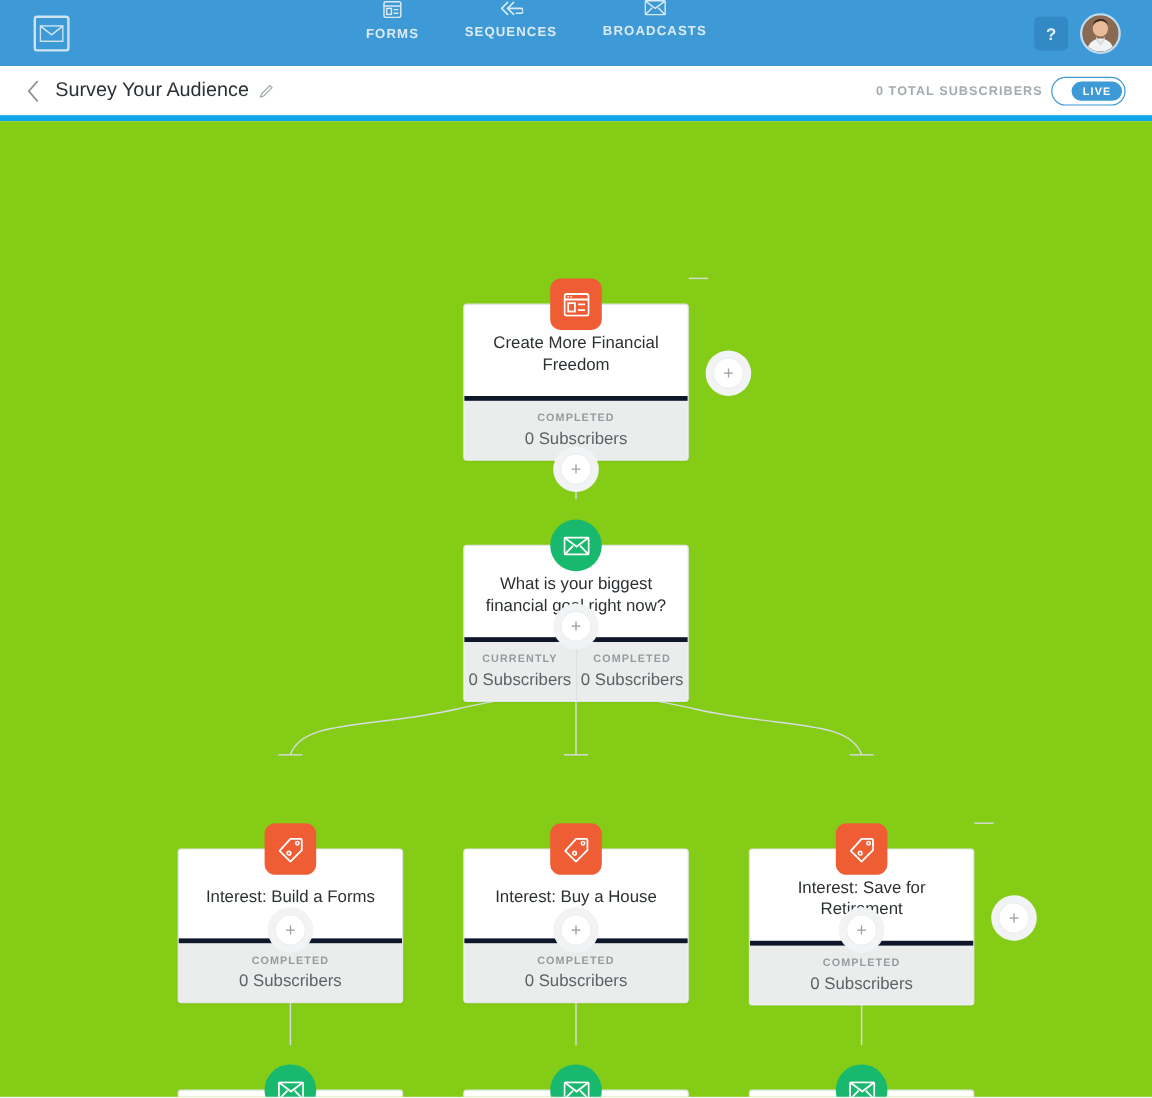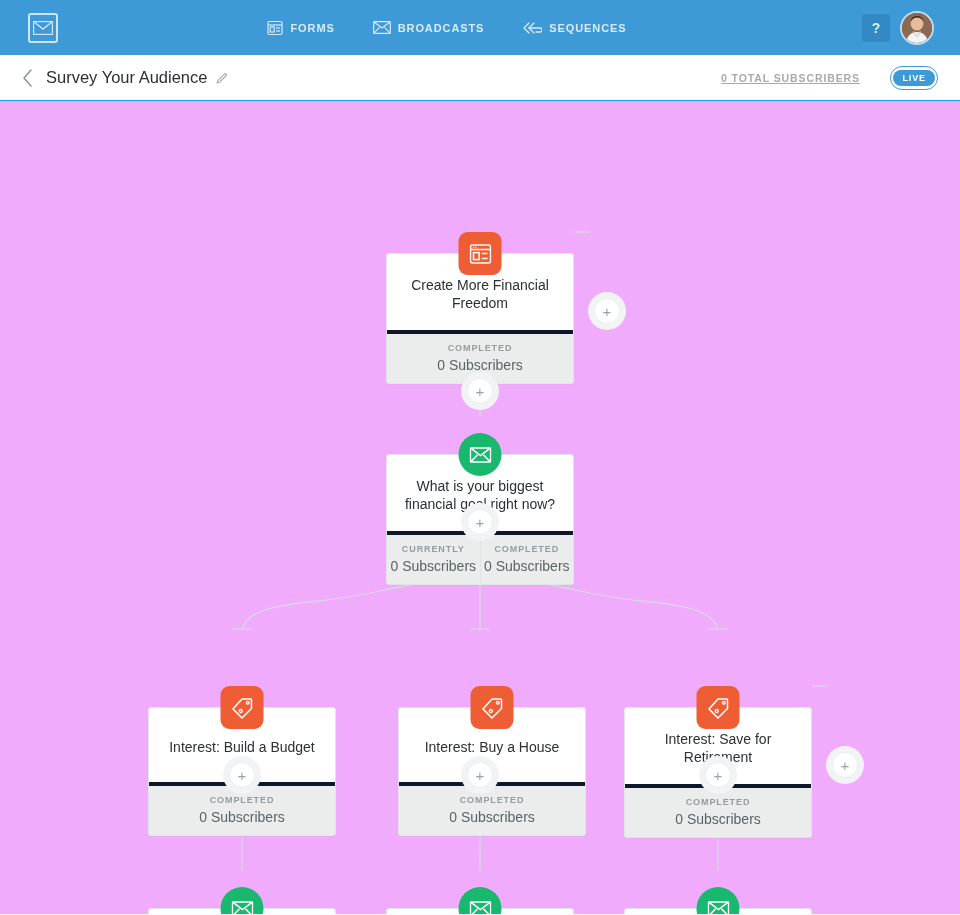--- a/index.html
+++ b/index.html
@@ -44,20 +44,21 @@
     align-items: center;
     gap: 7px;
     height: 100%;
     padding: 0 6px;
     color: #dceaf5;
     font-size: 11px;
     font-weight: bold;
     letter-spacing: 0.9px;
     cursor: pointer;
     text-transform: uppercase;
+    flex-direction: column;
   }
   .navitem.active { color: #ffffff; }
   .navitem.active::before {
     content: "";
     position: absolute;
     top: 0; left: -4px; right: -4px;
     height: 4px;
     background: #72bae8;
   }
   .navicon { display: flex; align-items: center; }
@@ -82,44 +83,43 @@
     overflow: hidden;
     background: #7b5f4c;
     cursor: pointer;
   }
   .avatar svg { display:block; }
 
   
   .subheader {
     height: 46px;
     background: #ffffff;
-    border-bottom: 1px solid #0ea5e9;
+    border-bottom: 5px solid #0ea5e9;
     display: flex;
     align-items: center;
     padding: 0 22px;
   }
   .backchev { cursor: pointer; display:flex; align-items:center; margin-right: 13px; }
   .pagetitle {
     font-size: 16.5px;
     color: #2b3033;
     font-weight: normal;
   }
   .editpencil { margin-left: 8px; cursor: pointer; display:flex; align-items:center; }
   .subspacer { flex: 1; }
   .totalsubs {
     font-size: 10.5px;
     letter-spacing: 0.9px;
     color: #a3abaf;
     font-weight: bold;
     text-transform: uppercase;
-    margin-right: 30px;
-    text-decoration: underline;
+    margin-right: 7px;
   }
   .livetoggle {
-    width: 48px; height: 24px;
+    width: 62px; height: 24px;
     border: 1px solid #3d9ad6;
     border-radius: 12px;
     background: #fff;
     display: flex; align-items: center; justify-content: flex-end;
     padding: 2px;
     cursor: pointer;
   }
   .livepill {
     background: #3d9ad6;
     color: #fff;
@@ -128,21 +128,21 @@
     font-weight: bold;
     letter-spacing: 0.9px;
     padding: 3px 9px;
   }
 
   
   .canvas {
     position: relative;
     width: 960px;
     height: 813px;
-    background: #f0abfc;
+    background: #84cc16;
     overflow: hidden;
     text-decoration: underline;
   }
   #wires { position: absolute; left: 0; top: 0; pointer-events: none; }
 
   .node {
     position: absolute;
     width: 188px;
     background: #fff;
     border: 1px solid #e1e5e7;
@@ -232,38 +232,38 @@
           <line x1="9" y1="8" x2="13" y2="8" stroke="currentColor" stroke-width="1.2"></line>
           <line x1="9" y1="11" x2="13" y2="11" stroke="currentColor" stroke-width="1.2"></line>
         </svg>
       </span>
       <span>Forms</span>
     </div>
 
 
     <div class="navitem">
       <span class="navicon">
+        <svg width="20" height="14" viewBox="0 0 20 14">
+          <path d="M7 2 L2 7 L7 12" fill="none" stroke="currentColor" stroke-width="1.3" stroke-linejoin="round" stroke-linecap="round"></path>
+          <path d="M12 2 L7 7 L12 12" fill="none" stroke="currentColor" stroke-width="1.3" stroke-linejoin="round" stroke-linecap="round"></path>
+          <path d="M7 7 H18 a1 1 0 0 1 0 4 H14" fill="none" stroke="currentColor" stroke-width="1.3" stroke-linecap="round"></path>
+        </svg>
+      </span>
+      <span>Sequences</span>
+    </div>
+
+    <div class="navitem">
+      <span class="navicon">
         <svg width="18" height="13" viewBox="0 0 18 13">
           <rect x="0.7" y="0.7" width="16.6" height="11.6" rx="0.8" fill="none" stroke="currentColor" stroke-width="1.2"></rect>
           <path d="M0.7 0.7 L9 7 L17.3 0.7" fill="none" stroke="currentColor" stroke-width="1.2"></path>
           <path d="M0.7 12.3 L6.5 6.4 M17.3 12.3 L11.5 6.4" fill="none" stroke="currentColor" stroke-width="1.2"></path>
         </svg>
       </span>
       <span>Broadcasts</span>
-    </div>
-
-    <div class="navitem">
-      <span class="navicon">
-        <svg width="20" height="14" viewBox="0 0 20 14">
-          <path d="M7 2 L2 7 L7 12" fill="none" stroke="currentColor" stroke-width="1.3" stroke-linejoin="round" stroke-linecap="round"></path>
-          <path d="M12 2 L7 7 L12 12" fill="none" stroke="currentColor" stroke-width="1.3" stroke-linejoin="round" stroke-linecap="round"></path>
-          <path d="M7 7 H18 a1 1 0 0 1 0 4 H14" fill="none" stroke="currentColor" stroke-width="1.3" stroke-linecap="round"></path>
-        </svg>
-      </span>
-      <span>Sequences</span>
     </div>
 
 
   </div>
 
   <div class="navright">
     <div class="helpbtn">?</div>
     <div class="avatar">
       <svg width="30" height="30" viewBox="0 0 30 30">
         <rect width="30" height="30" fill="#8a6a52"></rect>
@@ -382,30 +382,30 @@
   </div>
 
   <div class="node" style="left:148px; top:606px;">
     <div class="badge orange">
       <svg width="22" height="22" viewBox="0 0 22 22">
         <path d="M10.5 2 H19 a1 1 0 0 1 1 1 V11.5 L10.5 21 L1.5 12 Z" fill="none" stroke="#fff" stroke-width="1.5" stroke-linejoin="round"></path>
         <circle cx="16.3" cy="5.7" r="1.4" fill="none" stroke="#fff" stroke-width="1.3"></circle>
         <circle cx="9.3" cy="14" r="1.5" fill="none" stroke="#fff" stroke-width="1.3"></circle>
       </svg>
     </div>
-    <div class="node-body">Interest: Build a Budget</div>
+    <div class="node-body">Interest: Build a Forms</div>
     <div class="node-foot">
       <div class="stat">
         <div class="stat-label">COMPLETED</div>
         <div class="stat-value">0 Subscribers</div>
       </div>
     </div>
   </div>
 
-  <div class="node" style="left:398px; top:606px;">
+  <div class="node" style="left:386px; top:606px;">
     <div class="badge orange">
       <svg width="22" height="22" viewBox="0 0 22 22">
         <path d="M10.5 2 H19 a1 1 0 0 1 1 1 V11.5 L10.5 21 L1.5 12 Z" fill="none" stroke="#fff" stroke-width="1.5" stroke-linejoin="round"></path>
         <circle cx="16.3" cy="5.7" r="1.4" fill="none" stroke="#fff" stroke-width="1.3"></circle>
         <circle cx="9.3" cy="14" r="1.5" fill="none" stroke="#fff" stroke-width="1.3"></circle>
       </svg>
     </div>
     <div class="node-body">Interest: Buy a House</div>
     <div class="node-foot">
       <div class="stat">

